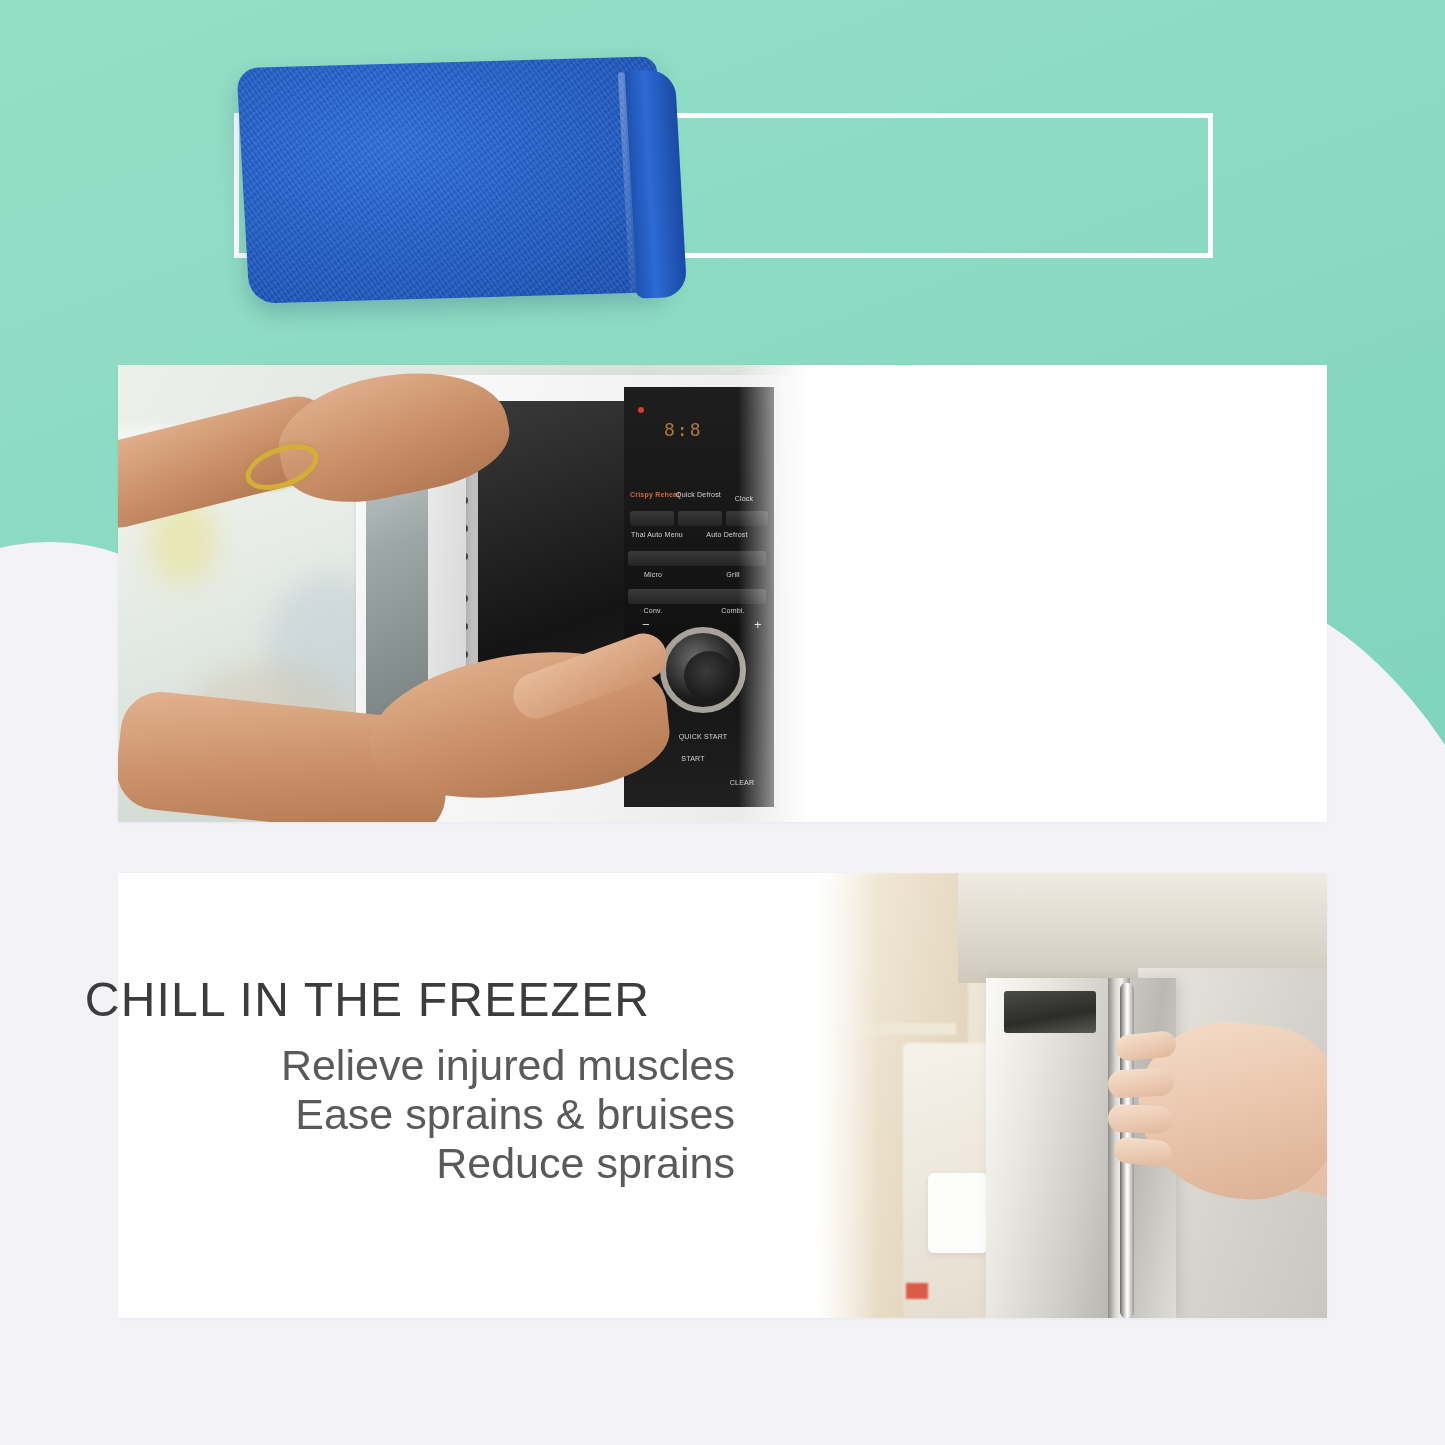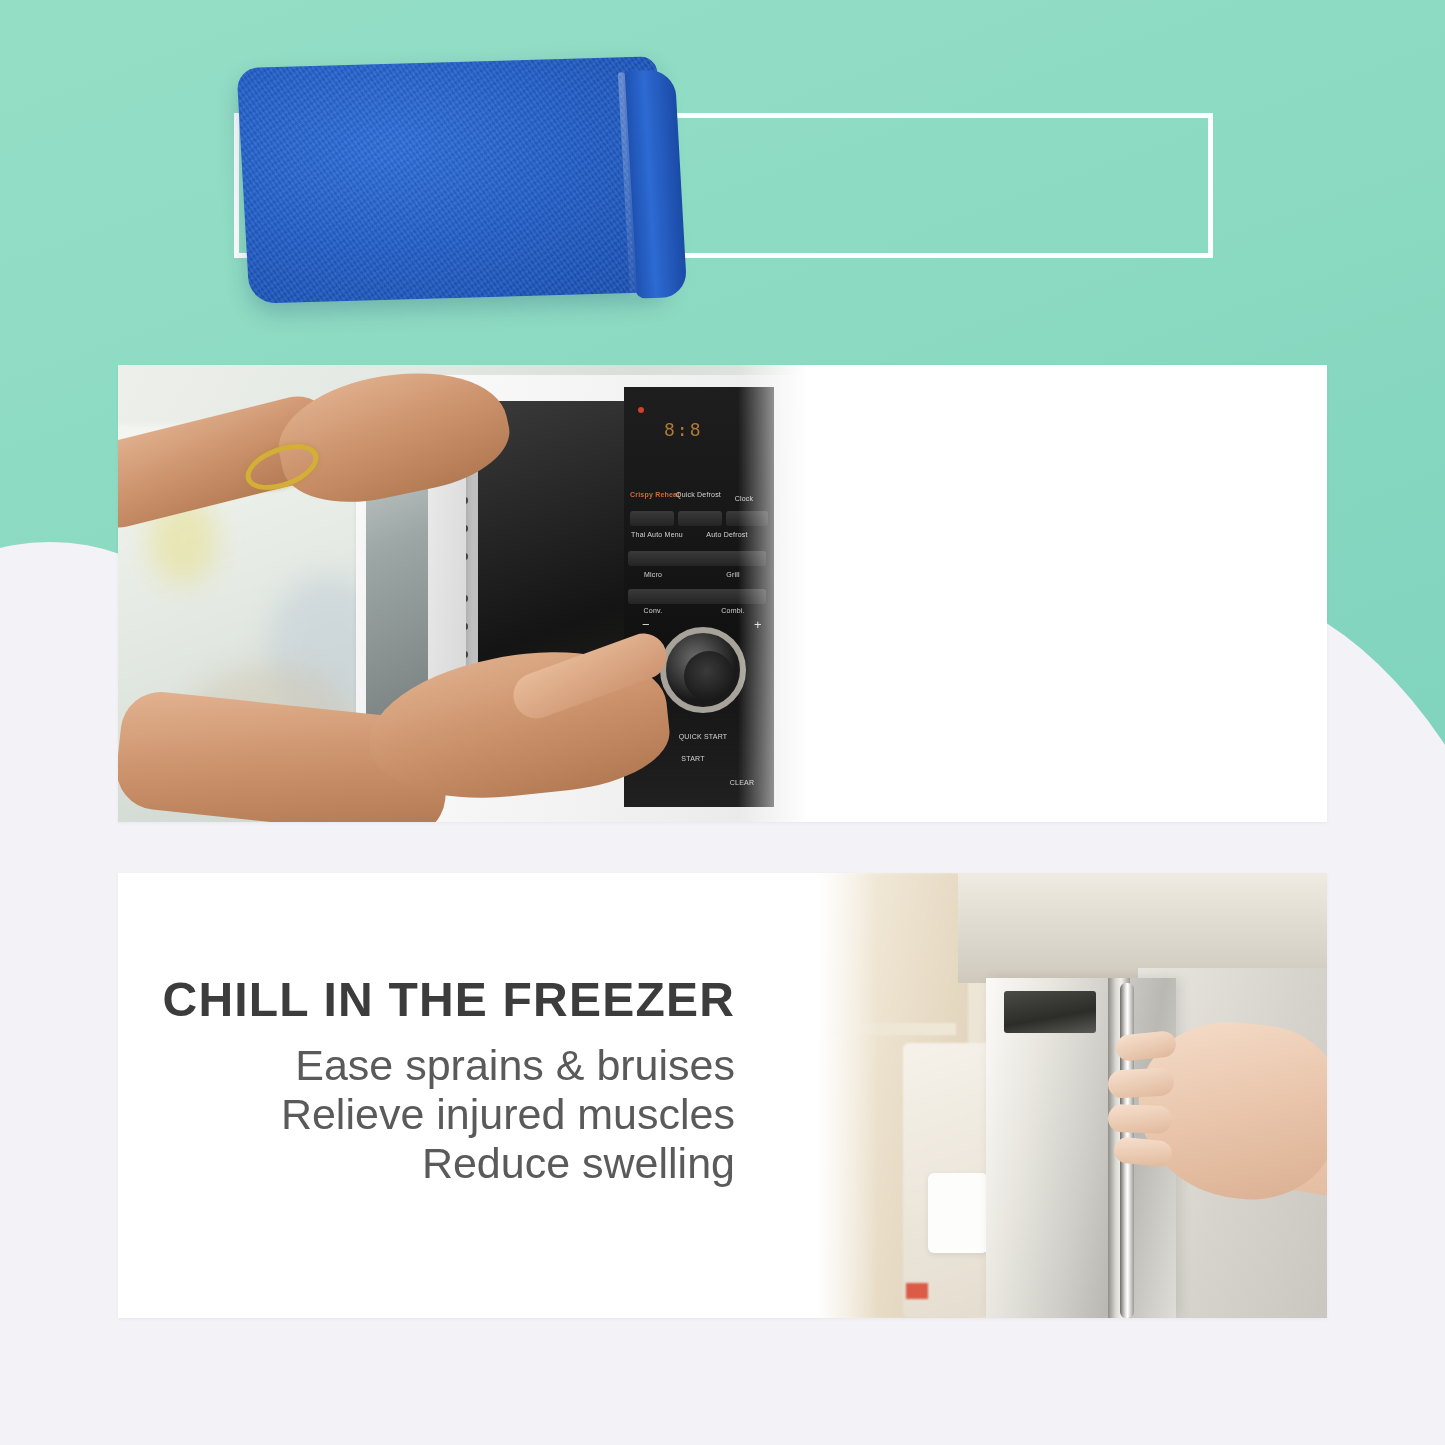--- a/index.html
+++ b/index.html
@@ -81,22 +81,22 @@
     content:"";position:absolute;right:0;top:0;width:80px;height:100%;
     background:linear-gradient(90deg,rgba(255,255,255,0),#FFFFFF 88%);
   }
   .photo-fade-l:after{
     content:"";position:absolute;left:0;top:0;width:70px;height:100%;
     background:linear-gradient(270deg,rgba(255,255,255,0),#FFFFFF 88%);
   }
 
   .txtblock{position:absolute;}
   .sec-title{
-    color:#3C3C3C;font-size:48px;letter-spacing:1.2px;font-weight:700;
-    white-space:nowrap;line-height:1.05;
+    color:#3C3C3C;font-size:48px;letter-spacing:1.2px;font-weight:400;
+    white-space:nowrap;line-height:1.05;text-align:center;
   }
   .bullets{margin-top:16px;}
   .bullet{
     color:#5A5A5A;font-size:43px;font-weight:300;line-height:49px;
     white-space:nowrap;
   }
   #heat-text{left:746px;top:455px;text-align:left;}
   #chill-text{left:0px;top:975px;width:850px;text-align:right;padding-right:115px;box-sizing:border-box;}
 
   
@@ -385,19 +385,19 @@
       <div class="fr-fing f1"></div>
       <div class="fr-fing f2"></div>
       <div class="fr-fing f3"></div>
       <div class="fr-fing f4"></div>
     </div>
   </div>
 
   <div class="txtblock" id="chill-text">
     <div class="sec-title">CHILL IN THE FREEZER</div>
     <div class="bullets">
+      <div class="bullet">Relieve injured muscles</div>
       <div class="bullet">Ease sprains &amp; bruises</div>
-      <div class="bullet">Relieve injured muscles</div>
-      <div class="bullet">Reduce swelling</div>
+      <div class="bullet">Reduce sprains</div>
     </div>
   </div>
 
 </div>
 
 </body></html>

